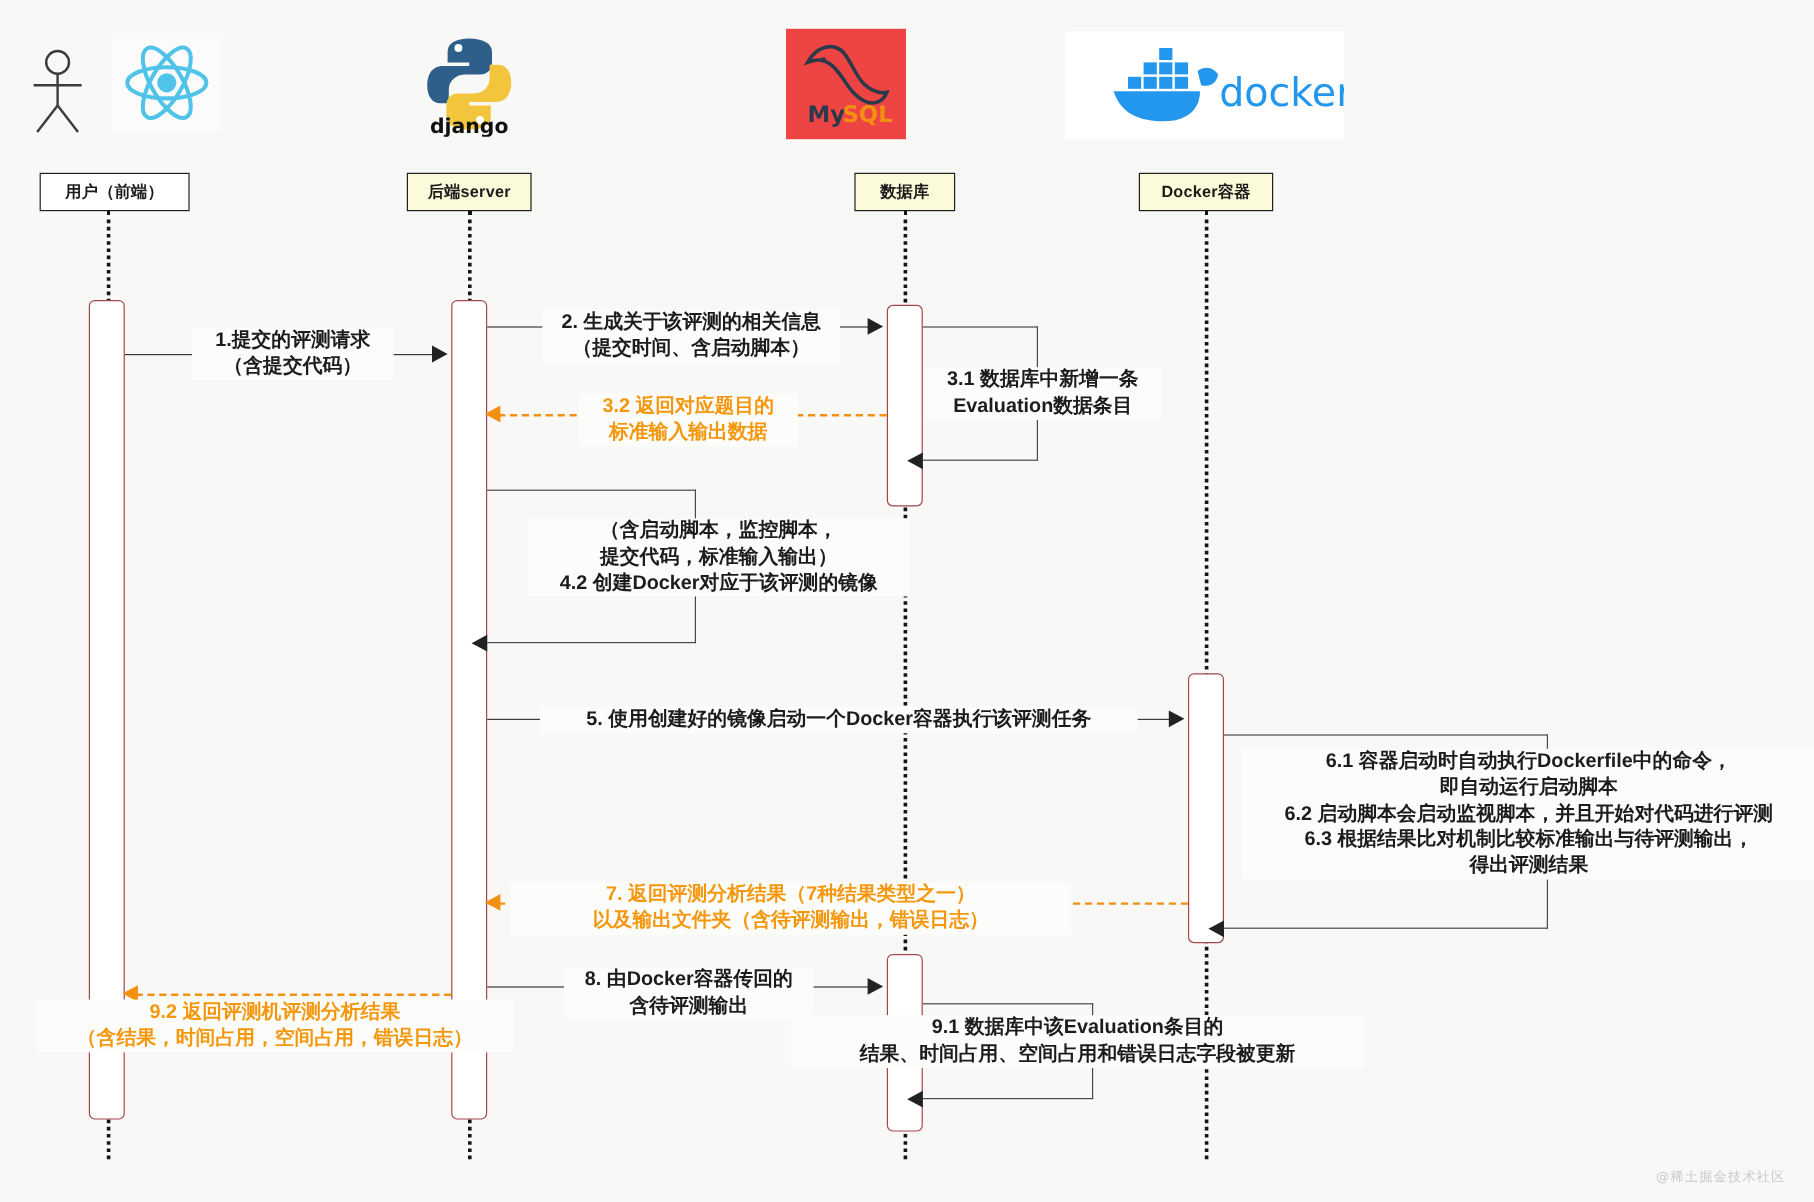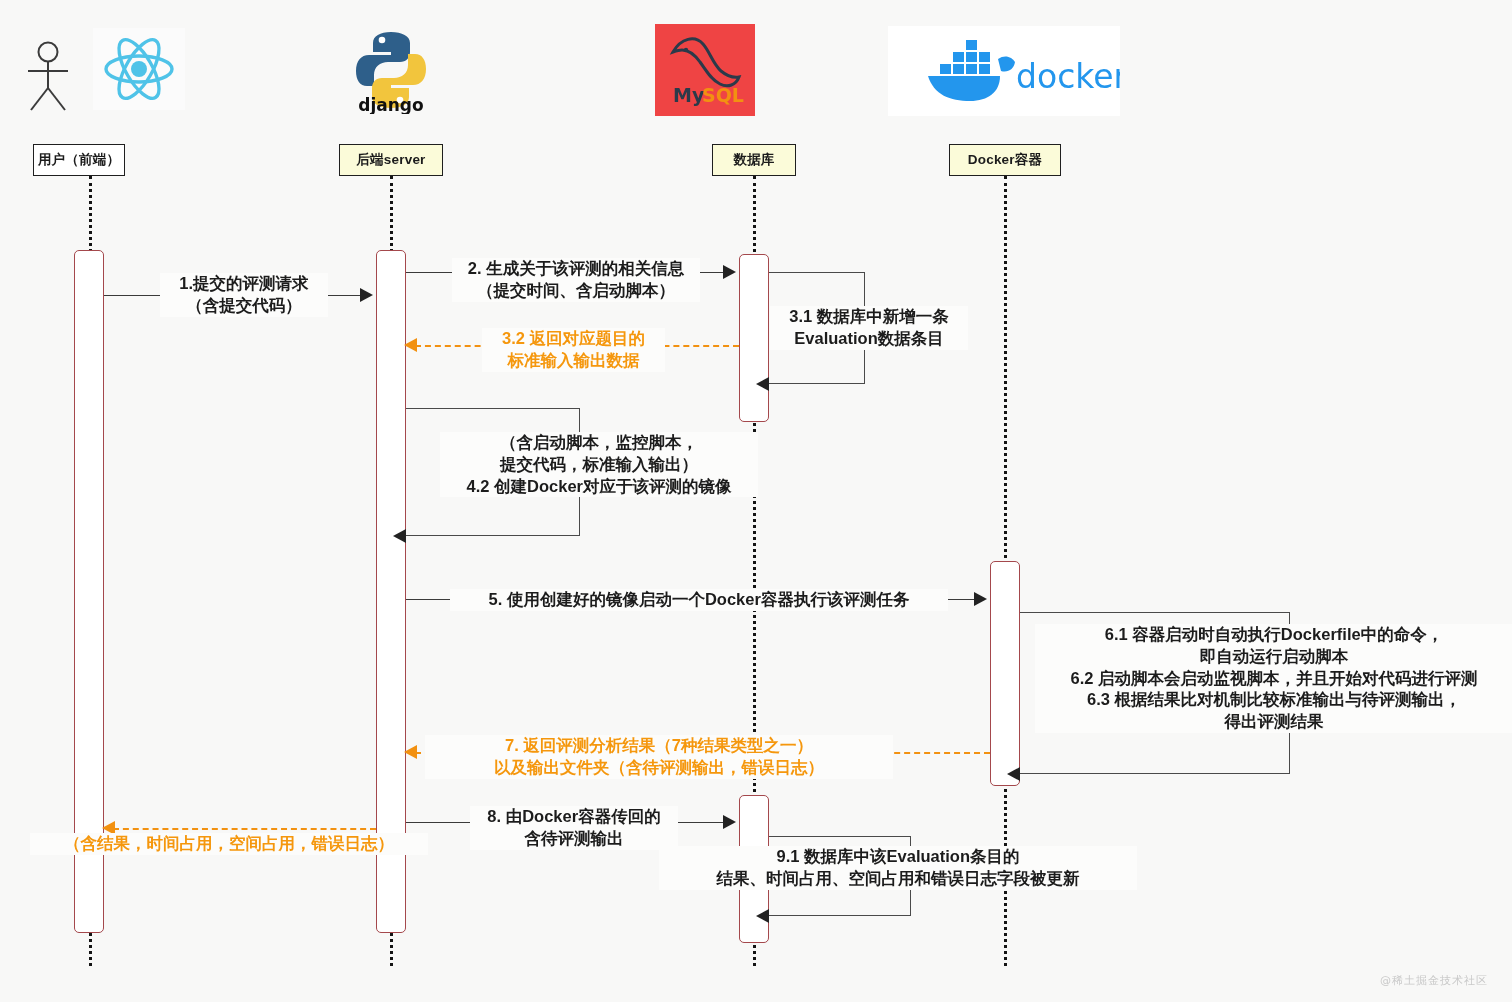--- a/index.html
+++ b/index.html
@@ -149,21 +149,21 @@
           <rect x="78" y="26" width="11" height="10"></rect>
         <rect x="91" y="26" width="11" height="10"></rect>
         <rect x="78" y="14" width="11" height="10"></rect>
         <path d="M40 50h72c0 16-12 25-30 25-20 0-36-6-42-25z"></path>
         <path d="M110 33c7-5 14-2 17 3-1 7-7 11-14 9z"></path>
       </g>
       <text x="128" y="62" font-family="DejaVu Sans, sans-serif" font-size="33" fill="#2396ed">docker</text>
     </svg>
   </div>
 
-  <div class="pbox white" style="left:33px;top:144px;width:92px;">
+  <div class="pbox white" style="left:33px;top:144px;width:125px;">
     <span>用户（前端）</span>
   </div>
   <div class="pbox" style="left:339px;top:144px;width:104px;">
     <span>后端server</span>
   </div>
   <div class="pbox" style="left:712px;top:144px;width:84px;">
     <span>数据库</span>
   </div>
   <div class="pbox" style="left:949px;top:144px;width:112px;">
     <span>Docker容器</span>
@@ -249,18 +249,19 @@
   <div class="selfbox" style="left:769px;top:836px;width:142px;height:80px;"></div>
   <div class="arrowL" style="left:756px;top:909px;"></div>
   <div class="lbl" style="left:659px;top:846px;width:470px;">
     <div>9.1 数据库中该Evaluation条目的</div>
     <div>结果、时间占用、空间占用和错误日志字段被更新</div>
   </div>
 
   <div class="mline dash" style="left:113px;top:828px;width:263px;"></div>
   <div class="arrowL orange" style="left:102px;top:821px;"></div>
   <div class="lbl orange" style="left:30px;top:833px;width:390px;">
+    <div>9.2 返回评测机评测分析结果</div>
     <div>（含结果，时间占用，空间占用，错误日志）</div>
   </div>
 
   <div class="watermark">@稀土掘金技术社区</div>
 
 </div>
 
 </body></html>

